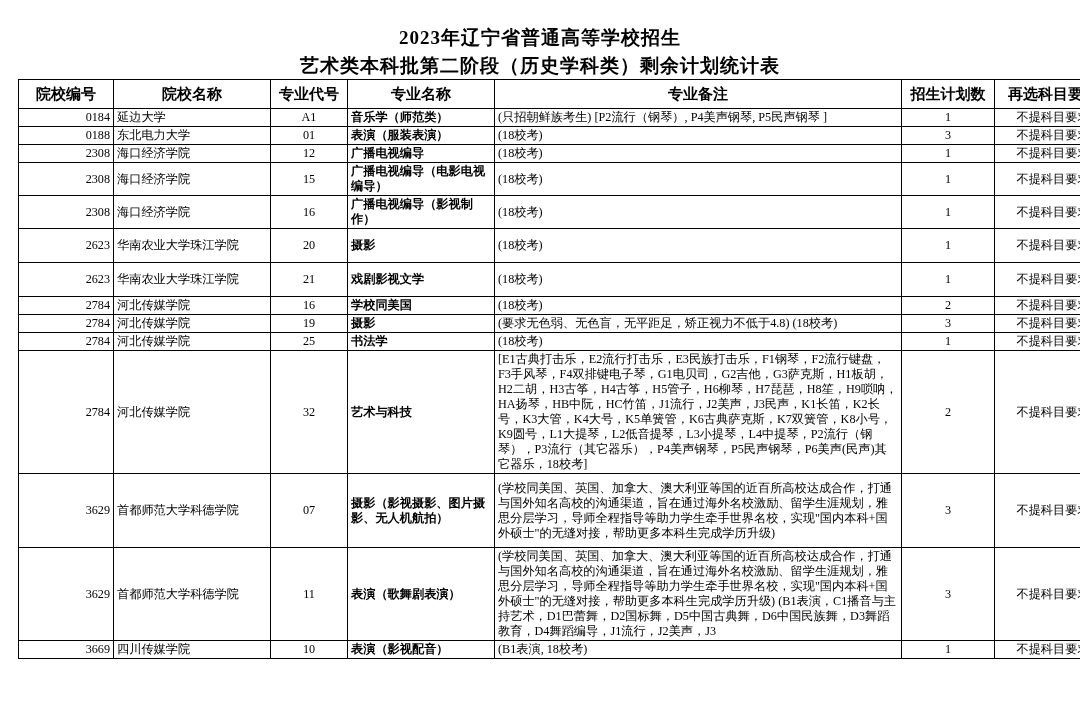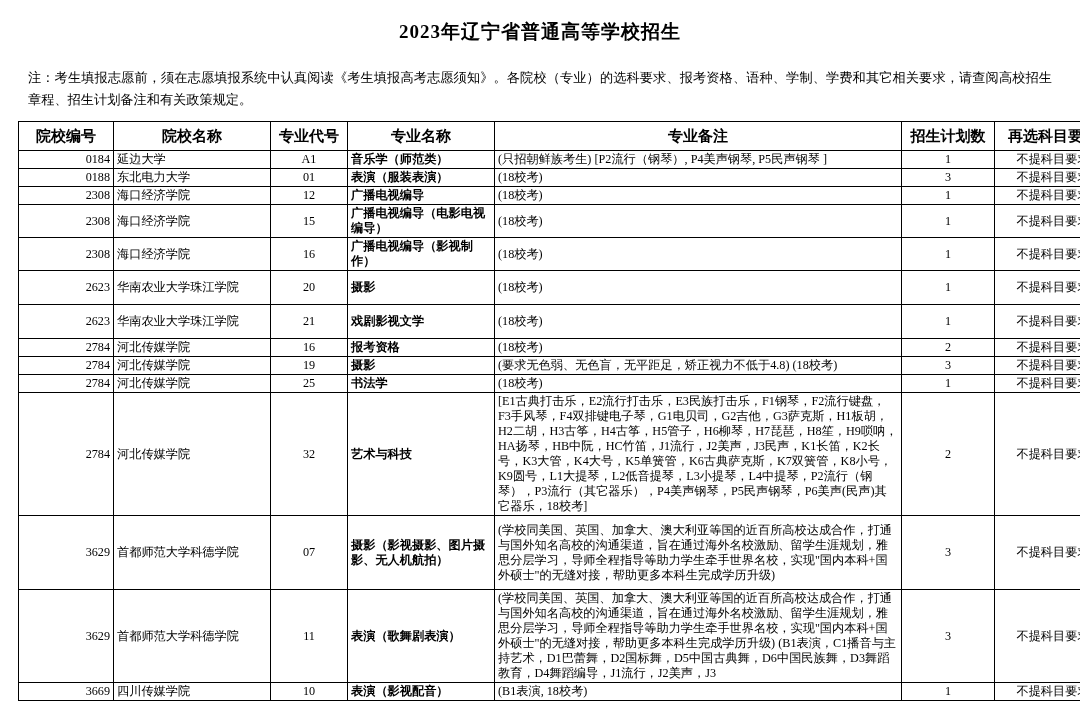--- a/index.html
+++ b/index.html
@@ -12,21 +12,21 @@
     height: 725px;
     font-family: "Liberation Serif", "DejaVu Serif", serif;
     color: #000000;
     overflow: hidden;
   }
   .page {
     width: 1080px;
     height: 725px;
     position: relative;
     box-sizing: border-box;
-    padding: 14px 18px 0 18px;
+    padding: 20px 18px 0 18px;
   }
   .title-block {
     text-align: center;
     font-weight: bold;
     font-size: 19px;
     line-height: 27px;
     letter-spacing: 1px;
   }
   .title-line1 { margin-top: 4px; }
   .title-line2 { margin-top: 1px; }
@@ -70,23 +70,23 @@
   td.major-cell  { text-align: left; font-weight: bold; }
   .justify { text-align: justify; }
 </style>
 </head>
 <body>
 
 <div class="page">
 
   <div class="title-block">
     <div class="title-line1">2023年辽宁省普通高等学校招生</div>
+    <div class="title-line2">艺术类本科批第二阶段（历史学科类）剩余计划统计表</div>
   </div>
 
-  <div class="note justify">注：考生填报志愿前，须在志愿填报系统中认真阅读《考生填报高考志愿须知》。各院校（专业）的选科要求、报考资格、语种、学制、学费和其它相关要求，请查阅高校招生章程、招生计划备注和有关政策规定。</div>
 
   <table class="main">
     <thead>
       <tr>
         <th class="c-code">院校编号</th>
         <th class="c-school">院校名称</th>
         <th class="c-majorcode">专业代号</th>
         <th class="c-majorname">专业名称</th>
         <th class="c-remark">专业备注</th>
         <th class="c-plan">招生计划数</th>
@@ -162,21 +162,21 @@
         <td class="c-majorname major-cell">戏剧影视文学</td>
         <td class="c-remark remark-cell">(18校考)</td>
         <td class="c-plan">1</td>
         <td class="c-subject">不提科目要求</td>
       </tr>
 
       <tr>
         <td class="c-code">2784</td>
         <td class="c-school">河北传媒学院</td>
         <td class="c-majorcode">16</td>
-        <td class="c-majorname major-cell">报考资格</td>
+        <td class="c-majorname major-cell">学校同美国</td>
         <td class="c-remark remark-cell">(18校考)</td>
         <td class="c-plan">2</td>
         <td class="c-subject">不提科目要求</td>
       </tr>
 
       <tr>
         <td class="c-code">2784</td>
         <td class="c-school">河北传媒学院</td>
         <td class="c-majorcode">19</td>
         <td class="c-majorname major-cell">摄影</td>

